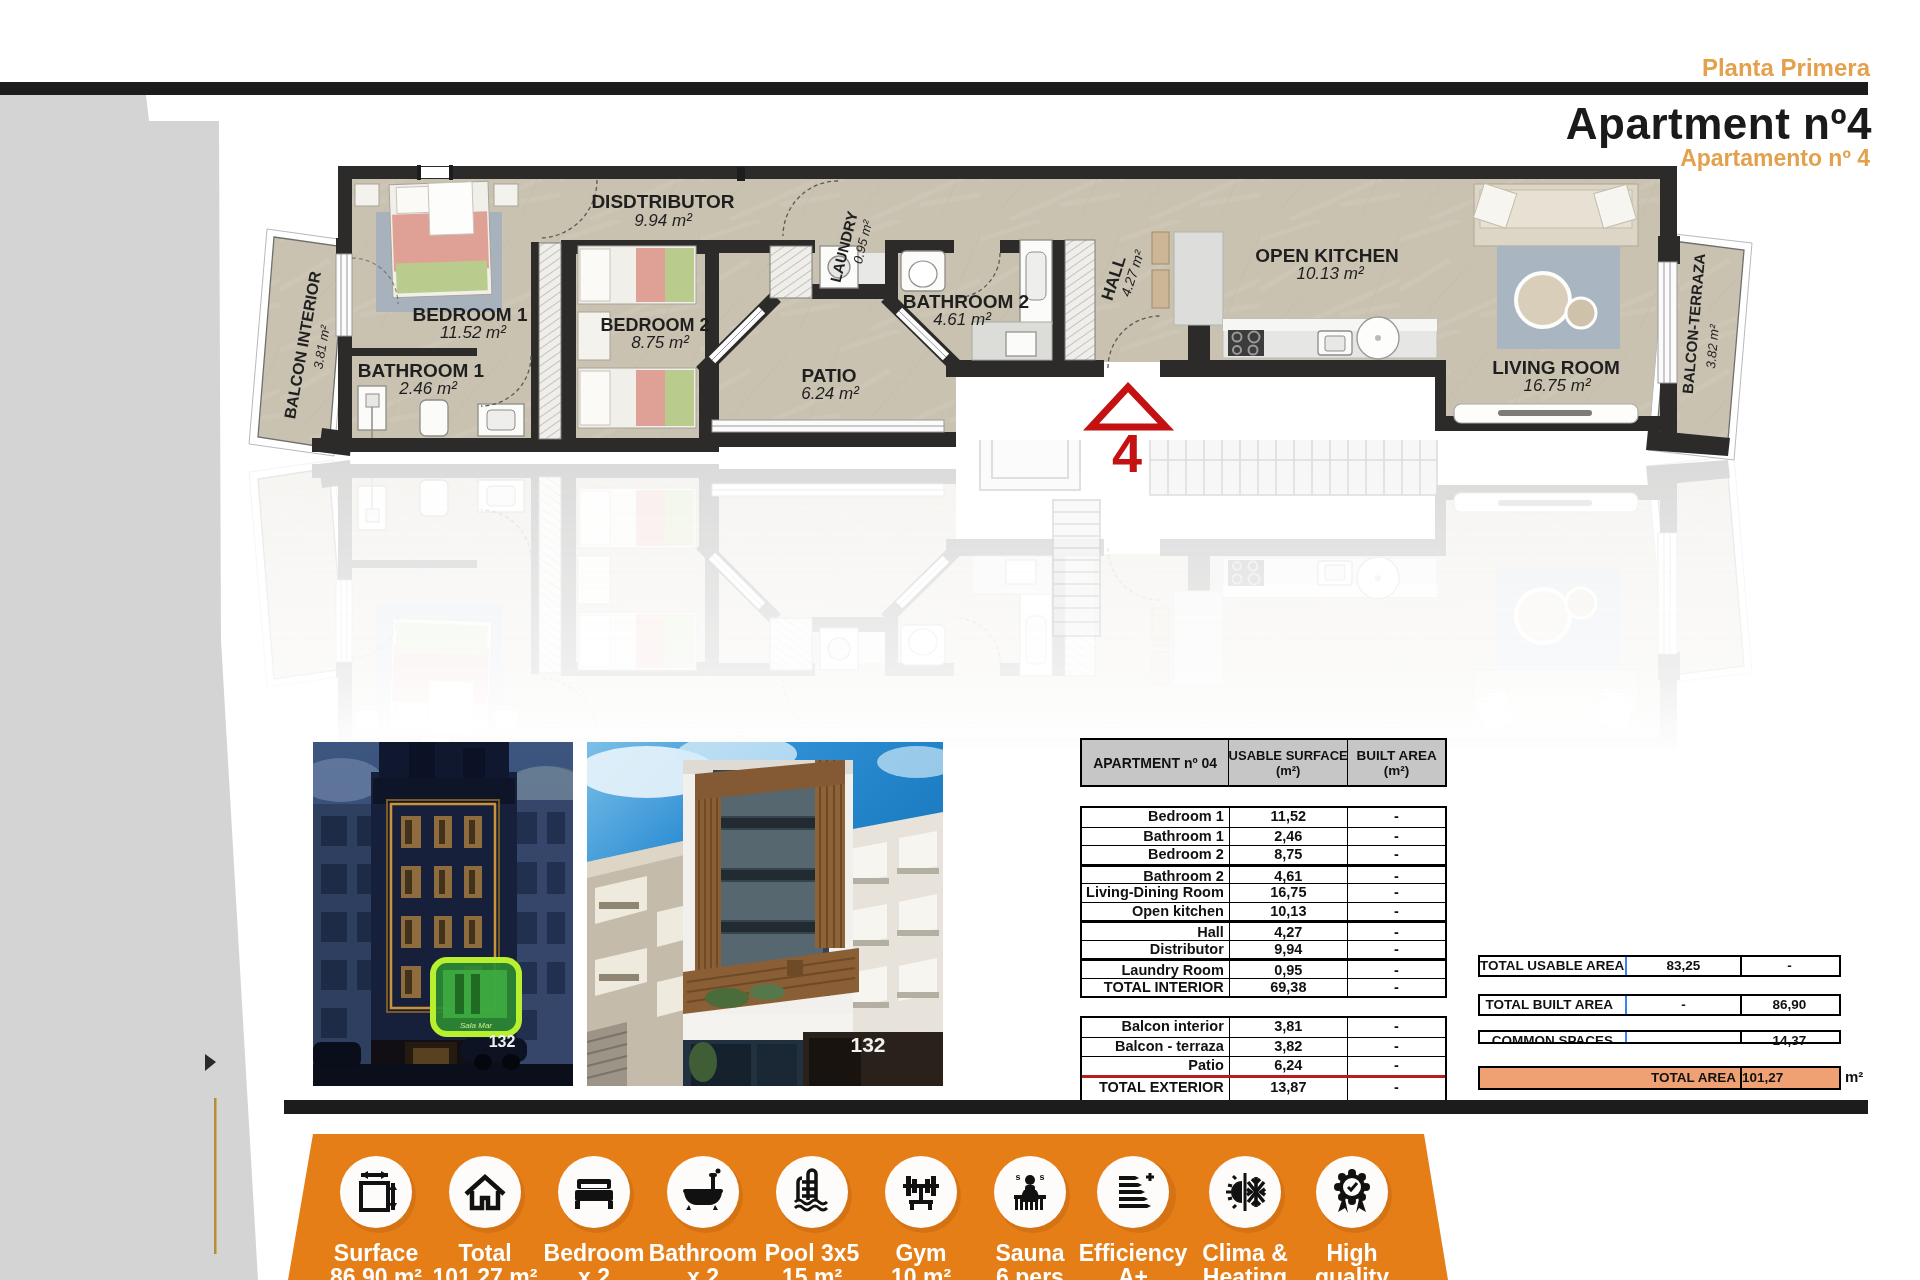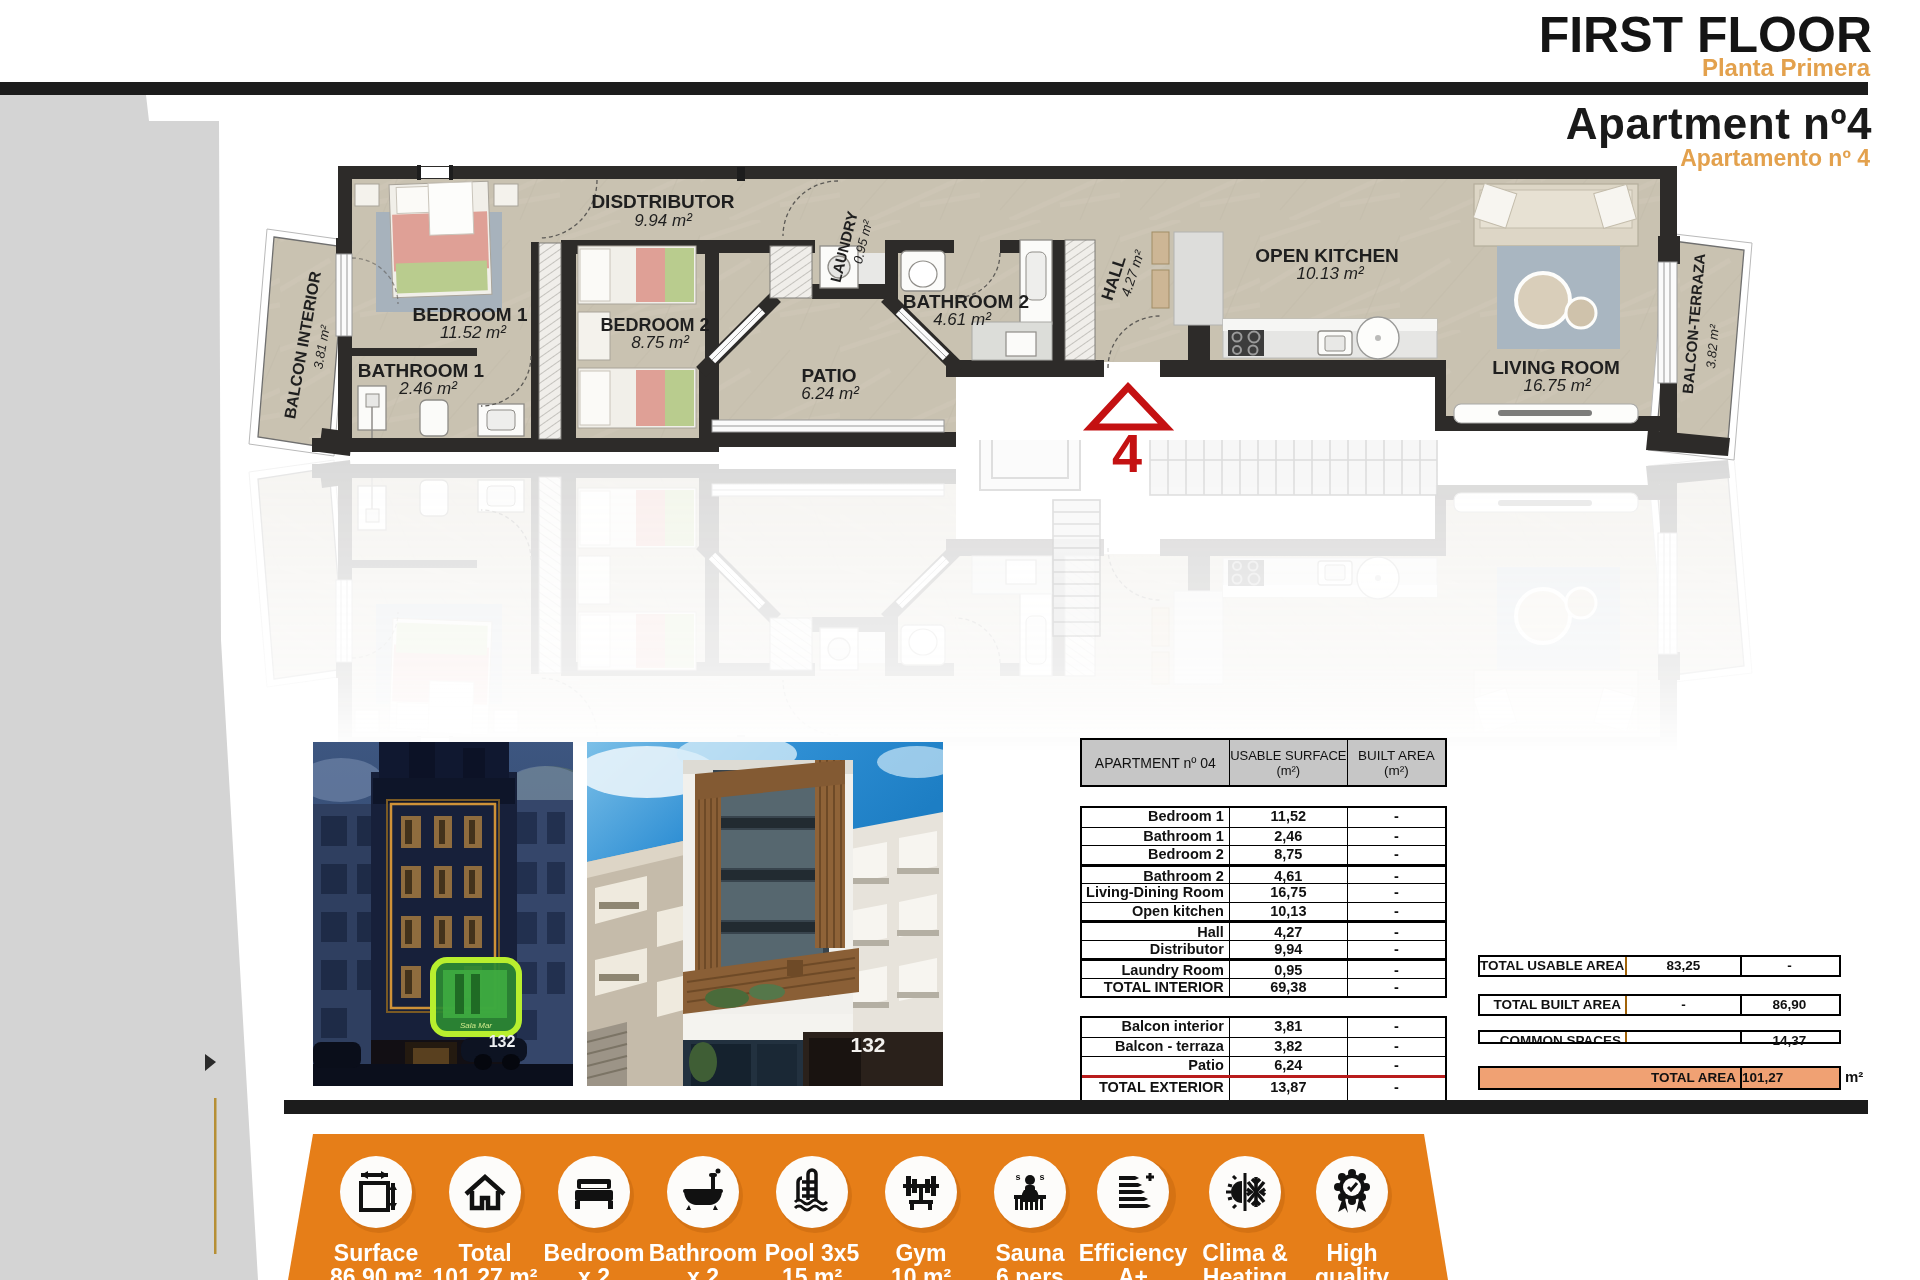--- a/index.html
+++ b/index.html
@@ -16,21 +16,20 @@
 <svg class="abs" style="left:0;top:0" width="1920" height="1280" viewBox="0 0 1920 1280">
   <polygon points="0,95 146,95 149,121 219,121 221,640 258,1280 0,1280" fill="#d4d4d4"></polygon>
 
   <polygon points="205,1054 216,1062 205,1071" fill="#2a2a2a"></polygon>
 
   <rect x="214" y="1098" width="2.5" height="156" fill="#b68f35"></rect>
 </svg>
 
 <div class="abs" style="left:0;top:82px;width:1868px;height:13px;background:#1c1c1c"></div>
 
-<div class="abs b" style="right:48px;top:6px;font-size:50px;letter-spacing:0px;color:#141414;">FIRST FLOOR</div>
 
 <div class="abs b it or" style="right:50px;top:54px;font-size:24px;">Planta Primera</div>
 
 <div class="abs b" style="right:48px;top:99px;font-size:44px;letter-spacing:0.5px;color:#1a1a1a;margin-left:9px;">Apartment nº4</div>
 
 <div class="abs b it or" style="right:50px;top:145px;font-size:23px;">Apartamento nº 4</div>
 
 <svg class="abs" style="left:0;top:0" width="1920" height="1280" viewBox="0 0 1920 1280">
 <defs>
 <linearGradient id="fadeg" x1="0" y1="465" x2="0" y2="755" gradientUnits="userSpaceOnUse">
@@ -523,26 +522,26 @@
         <path d="M0,300 L40,290 M0,312 L40,302 M0,324 L40,314 M0,336 L40,326"></path>
       </g>
 </svg>
 <style>
 .trow{display:flex;box-sizing:border-box;font-weight:bold;color:#111;}
 .trow div{box-sizing:border-box}
 .tc1{width:149px;text-align:right;padding-right:5px;border-right:1.5px solid #000;white-space:nowrap;overflow:hidden}
 .tc2{width:119px;text-align:center;border-right:1.5px solid #000}
 .tc3{width:98px;text-align:center}
 .sum{position:absolute;left:1478px;width:363px;border:2px solid #000;display:flex;box-sizing:border-box;font-weight:bold;color:#111;font-size:13.5px;background:#fff}
-.sc1{width:147px;text-align:right;padding-right:4px;border-right:2px solid #a16207;box-sizing:border-box;white-space:nowrap;overflow:hidden}
+.sc1{width:147px;text-align:right;padding-right:12px;border-right:2px solid #3b82f6;box-sizing:border-box;white-space:nowrap;overflow:hidden}
 .sc2{width:115px;text-align:center;border-right:2px solid #000;box-sizing:border-box}
 .sc3{width:95px;text-align:center;box-sizing:border-box}
 </style>
 
-<div class="abs" style="left:1080px;top:738px;width:367px;height:49px;background:#c6c6c6;border:2.5px solid #000;box-sizing:border-box;display:flex;font-weight:normal;color:#111">
+<div class="abs" style="left:1080px;top:738px;width:367px;height:49px;background:#c6c6c6;border:2.5px solid #000;box-sizing:border-box;display:flex;font-weight:bold;color:#111">
   <div style="width:149px;border-right:1.5px solid #000;box-sizing:border-box;display:flex;align-items:center;justify-content:center;font-size:14px;white-space:nowrap">APARTMENT nº 04</div>
   <div style="width:119px;border-right:1.5px solid #000;box-sizing:border-box;display:flex;align-items:center;justify-content:center;text-align:center;font-size:13px;line-height:15px;white-space:nowrap">USABLE SURFACE<br>(m²)</div>
   <div style="width:98px;display:flex;align-items:center;justify-content:center;text-align:center;font-size:13.5px;line-height:15px;white-space:nowrap">BUILT AREA<br>(m²)</div>
 </div>
 
 <div class="abs" style="left:1080px;top:806px;width:367px;border:2.5px solid #000;box-sizing:border-box;font-size:14.5px;background:#fff">
   <div class="trow" style="height:18.5px;line-height:17px">
         <div class="tc1">Bedroom 1</div>
         <div class="tc2">11,52</div>
         <div class="tc3">-</div>

